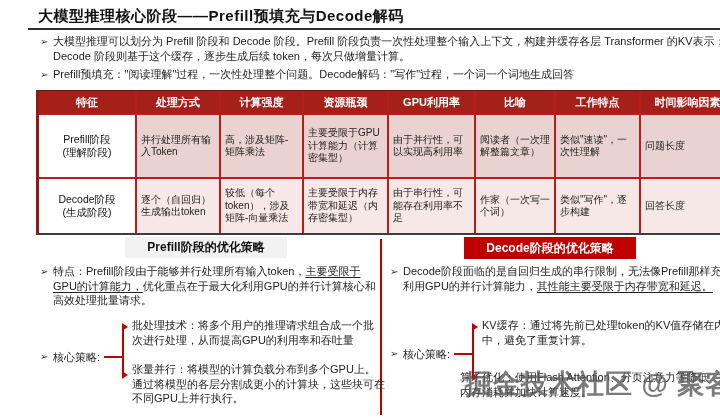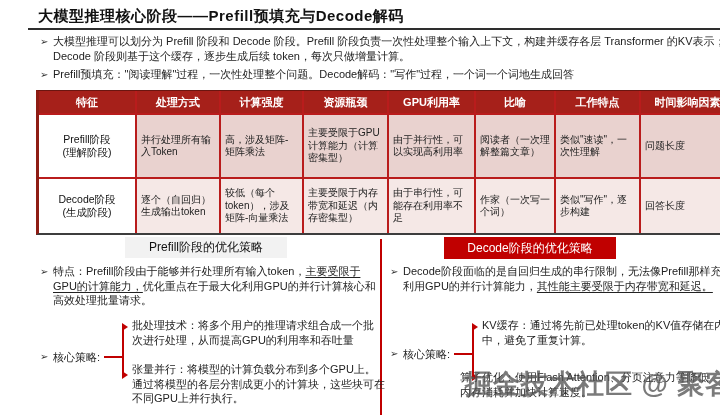--- a/index.html
+++ b/index.html
@@ -30,23 +30,23 @@
     grid-template-rows:22px 62px 54px;
     gap:2px;background:#b91c1c;
     border-left:3px solid #8e1c14;border-right:2px solid #3d3d3d;border-bottom:2px solid #3d3d3d;border-top:1px solid #6b1510;}
   .th{background:var(--header_red);color:#fff;font-size:11px;font-weight:bold;
     display:flex;align-items:center;justify-content:center;}
   .td{font-size:10px;line-height:1.25;color:#222;padding:3px 4px;display:flex;align-items:center;}
   .td.r1{background:var(--row1_bg);}
   .td.r2{background:var(--row2_bg);}
   .td.label{background:#fff;justify-content:center;text-align:left;flex-direction:column;font-size:10.5px;color:#111;}
 
-  .panel-box{position:absolute;font-size:12px;font-weight:normal;text-align:center;}
+  .panel-box{position:absolute;font-size:12px;font-weight:bold;text-align:center;}
   .panel-box.gray{left:97px;top:237px;width:162px;height:21px;line-height:21px;background:var(--gray_box);color:#111;}
-  .panel-box.red{left:416px;top:237px;width:172px;height:22px;line-height:22px;background:var(--box_red);color:#fff;}
+  .panel-box.red{left:436px;top:237px;width:172px;height:22px;line-height:22px;background:var(--box_red);color:#fff;}
 
   .v-divider{position:absolute;left:352px;top:239px;width:2px;height:176px;background:var(--accent_red);}
 
   .para{position:absolute;font-size:11px;line-height:1.32;color:#222;display:flex;}
   .para .b-marker{flex:0 0 13px;}
   .u{text-decoration:underline;text-underline-offset:2px;}
 
   .left-feature{left:12px;top:264px;width:336px;}
   .right-desc{left:362px;top:264px;width:348px;}
 

